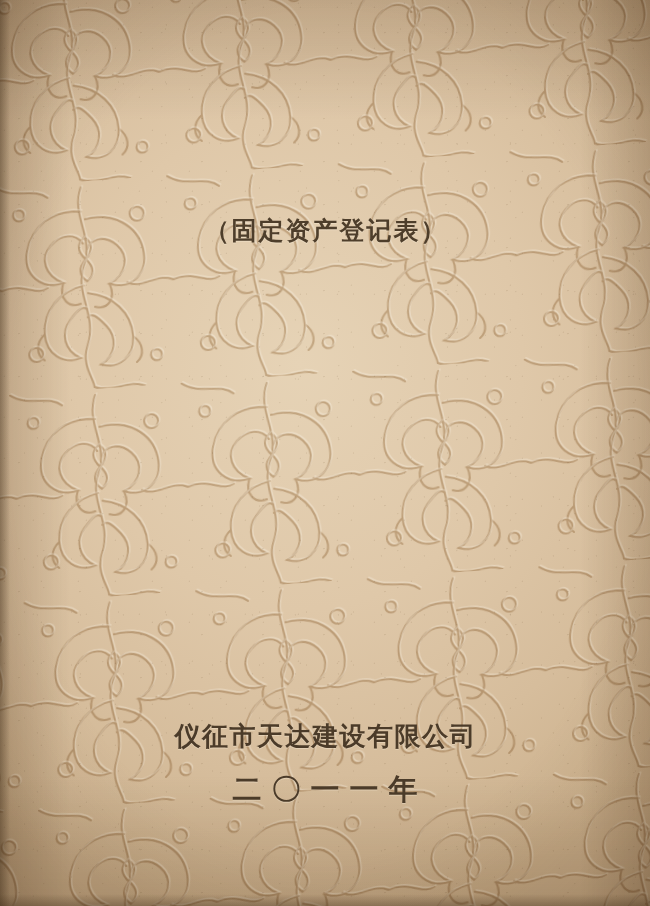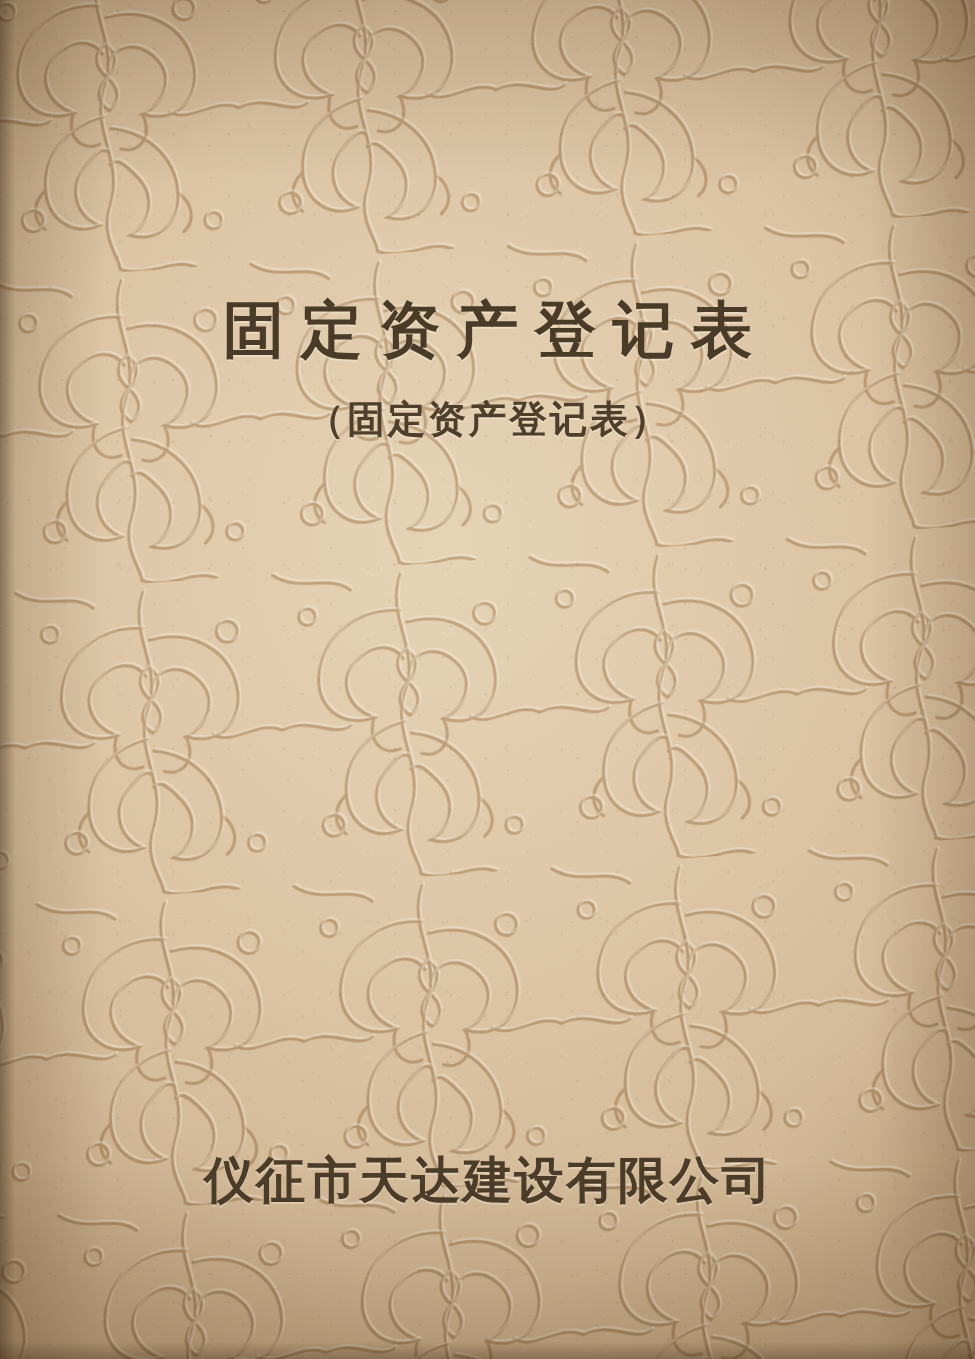--- a/index.html
+++ b/index.html
@@ -128,21 +128,21 @@
   }
   .footer-block {
     position: absolute;
     bottom: 96px;
     left: 0;
     right: 0;
     text-align: center;
   }
   .company {
     font-family: "DejaVu Serif", "Liberation Serif", serif;
-    font-size: 33px;
+    font-size: 26px;
     font-weight: 700;
     color: #4b3b29;
     letter-spacing: 1.5px;
     text-indent: 1.5px;
     text-shadow: 0 1px 0 rgba(255,248,232,0.30);
   }
   .year {
     margin-top: 16px;
     font-family: "DejaVu Serif", "Liberation Serif", serif;
     font-size: 29px;
@@ -228,22 +228,22 @@
   <div class="band-top"></div>
   <div class="band-bottom"></div>
   <div class="band-left"></div>
   <div class="band-right"></div>
   <div class="scan-edge-left"></div>
   <div class="scan-edge-bottom"></div>
 
   <div class="content">
 
     <div class="title-block">
-      <div class="main-title">固定资产登记表</div>
       <div class="subtitle">（固定资产登记表）</div>
     </div>
 
     <div class="footer-block">
       <div class="company">仪征市天达建设有限公司</div>
+      <div class="year">二〇一一年</div>
     </div>
 
   </div>
 </div>
 
 </body></html>

